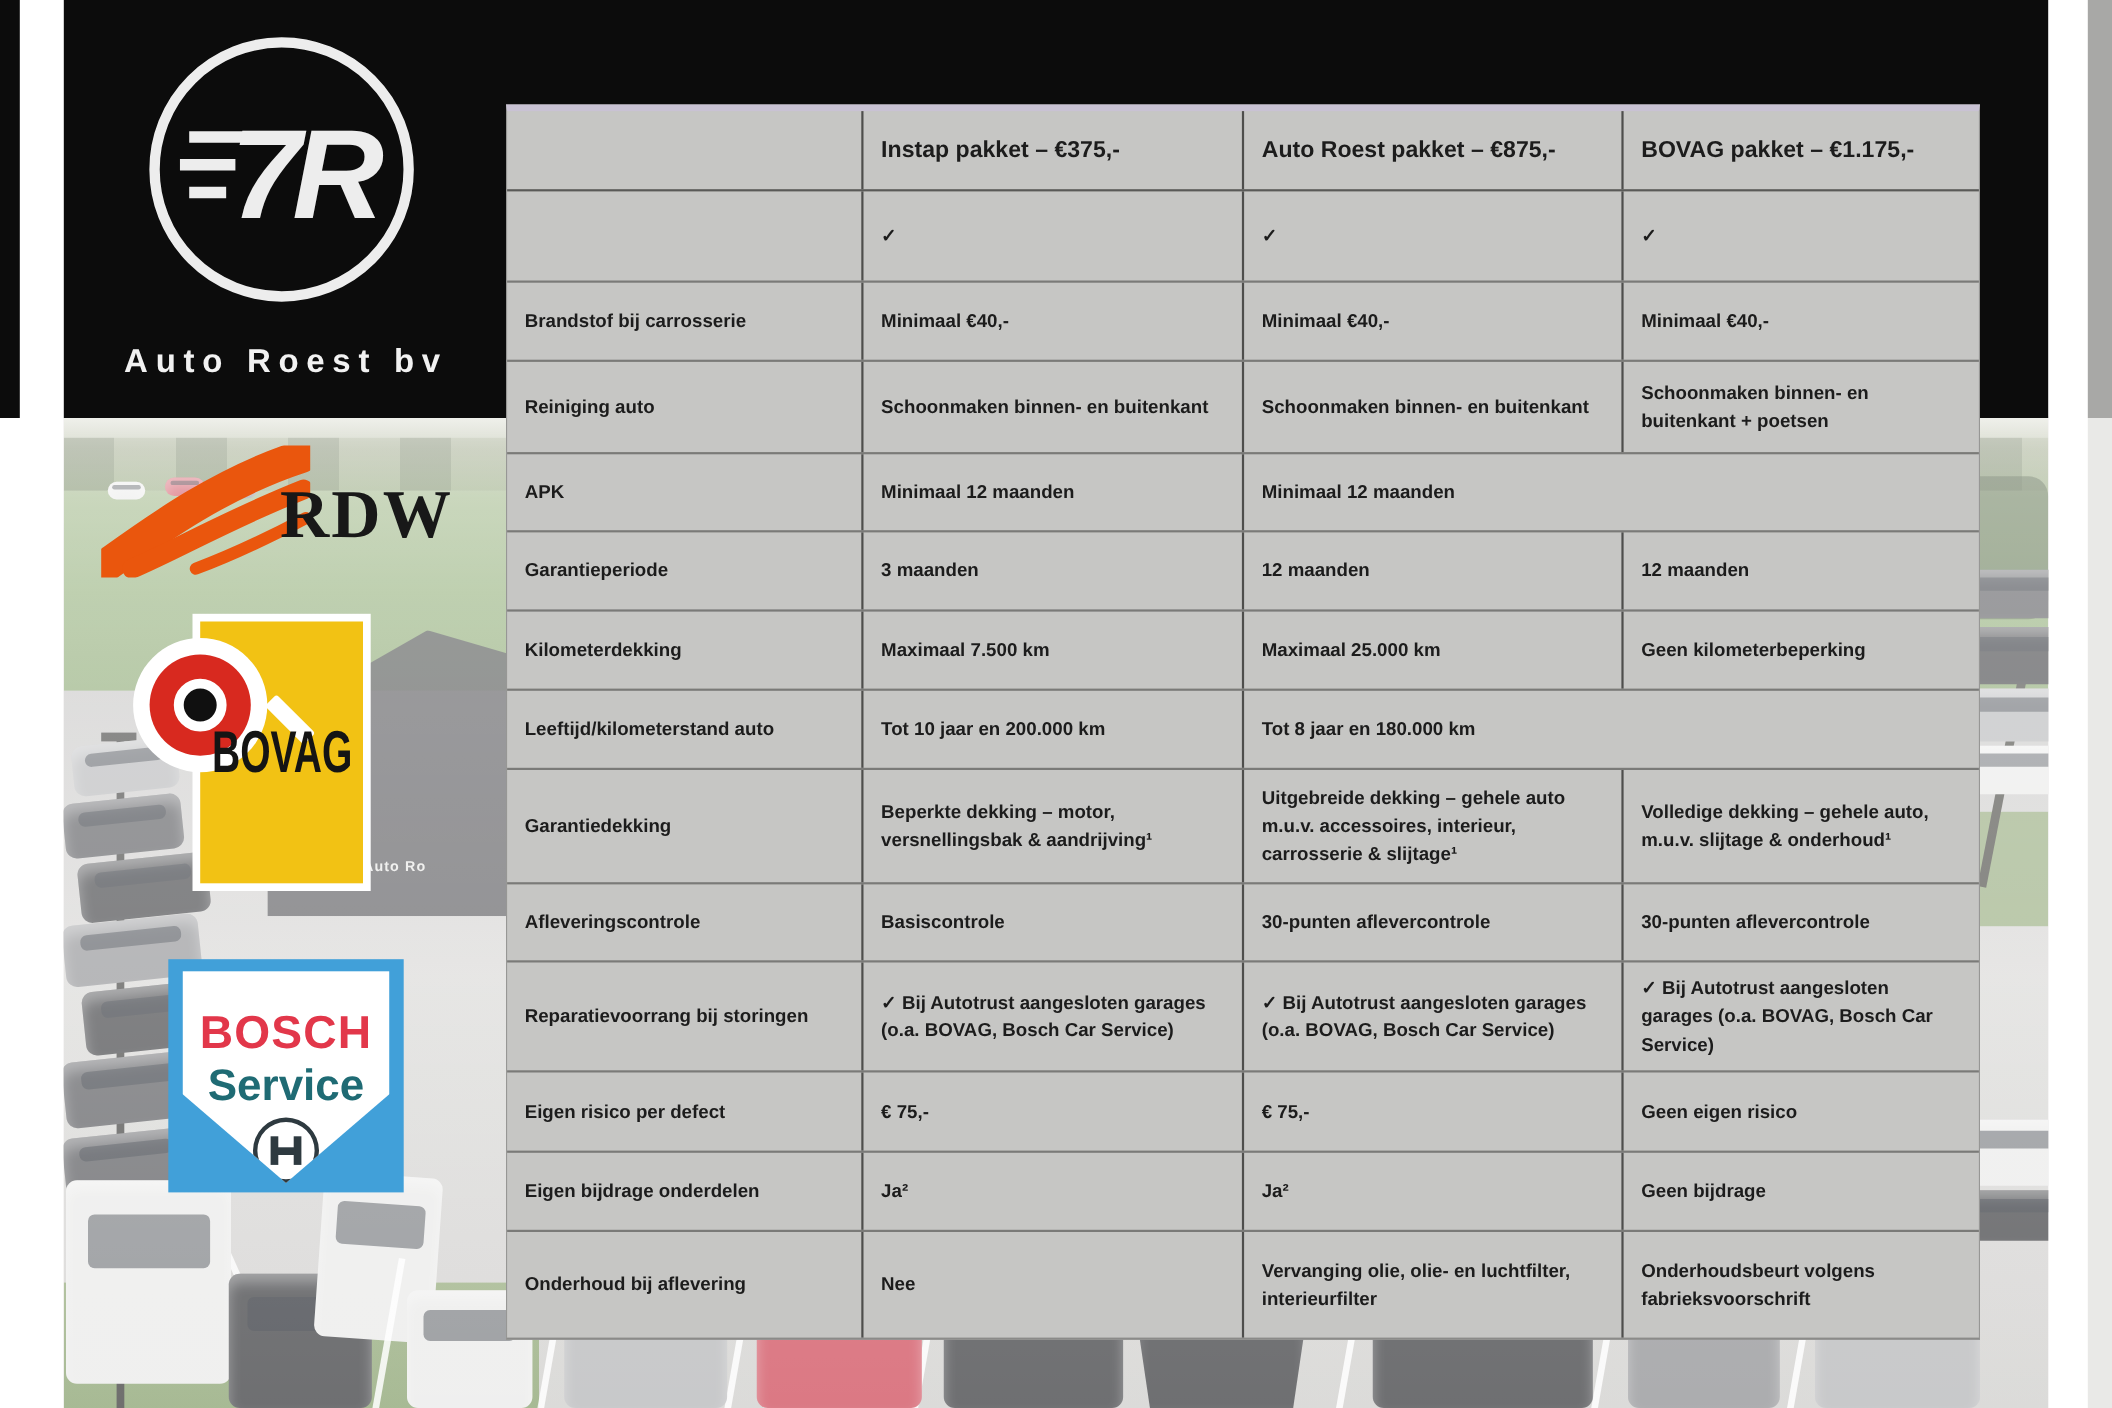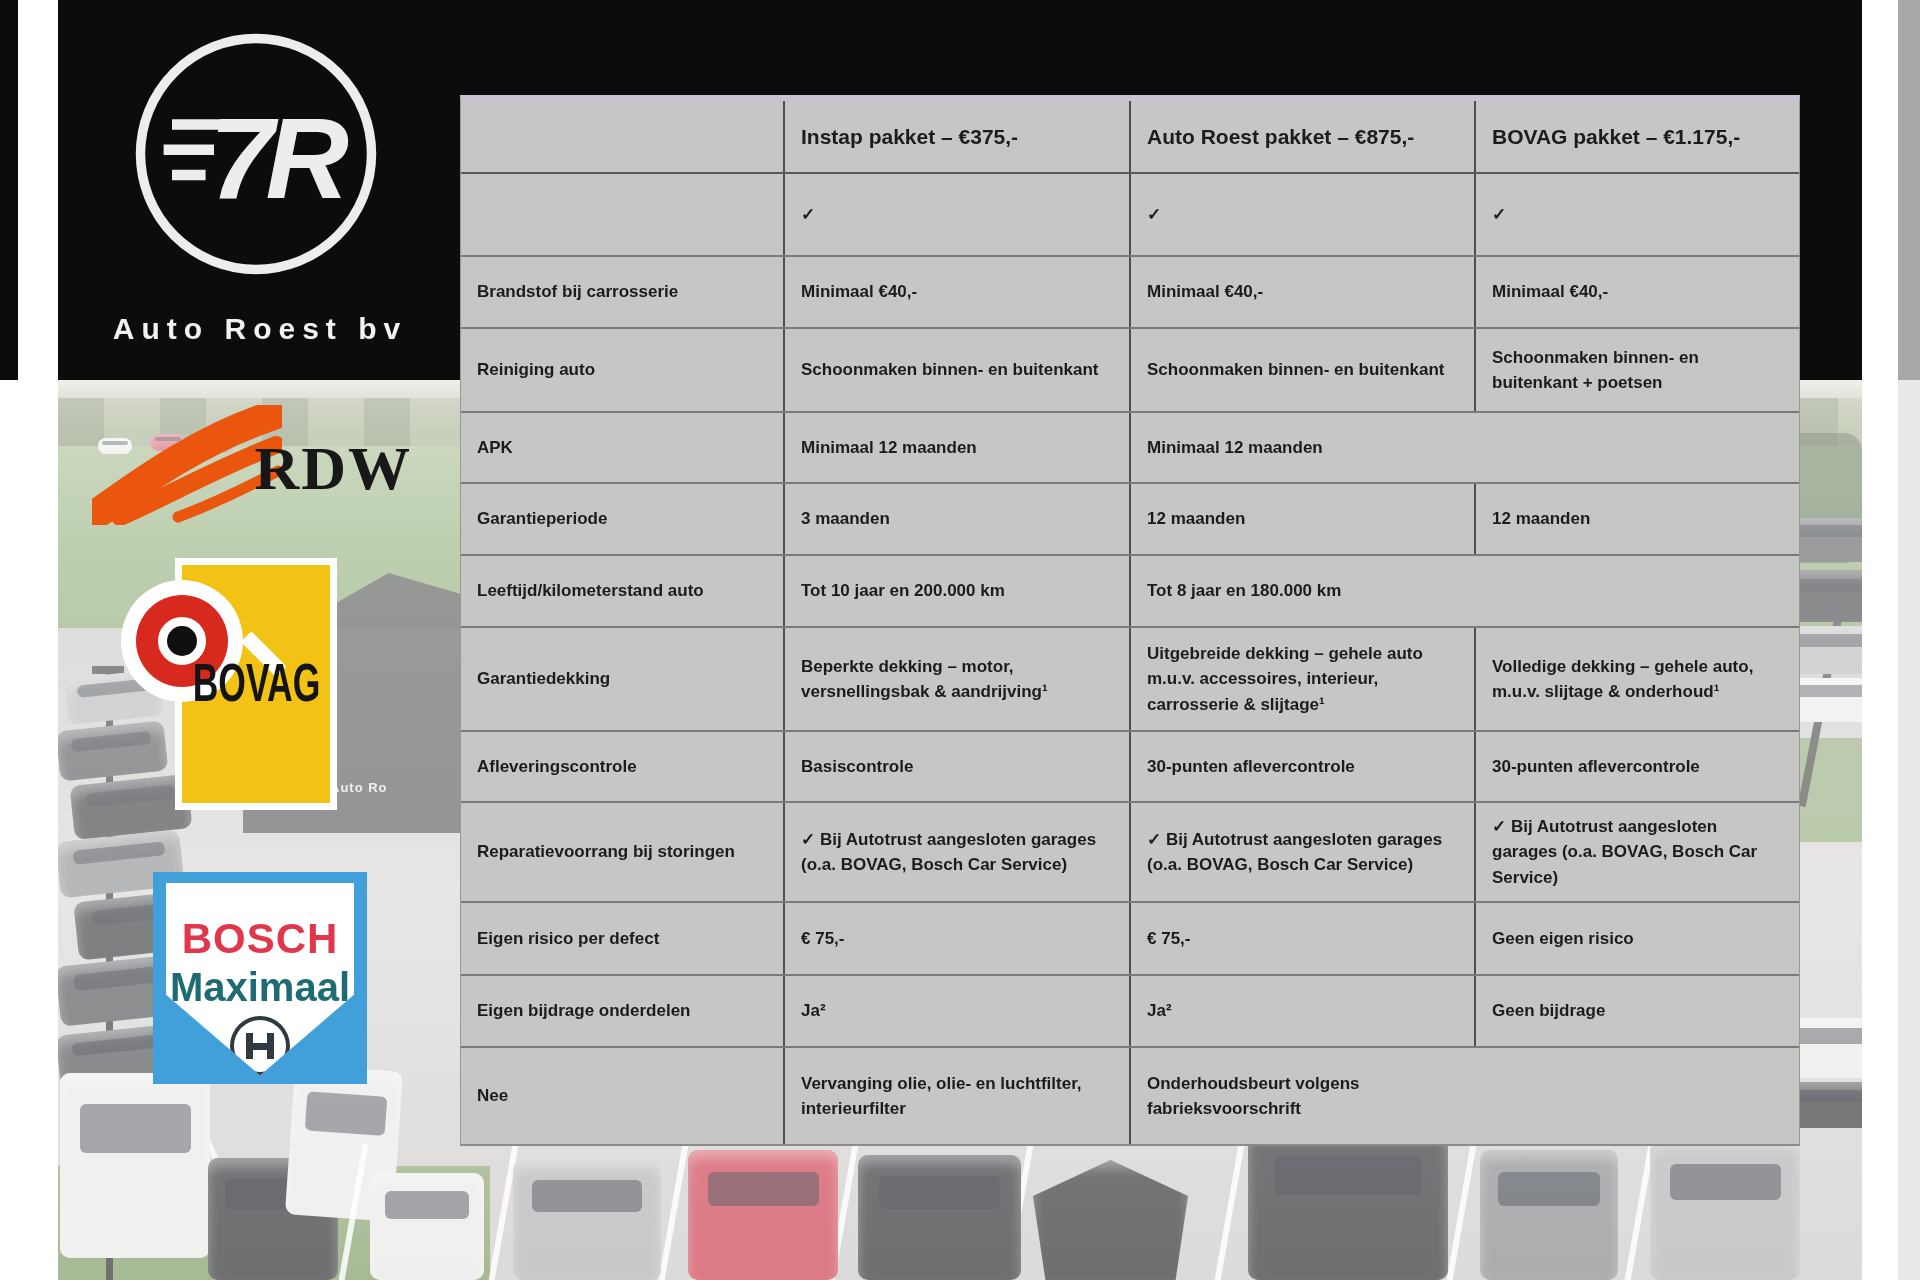--- a/index.html
+++ b/index.html
@@ -184,21 +184,21 @@
       <div class="bovag-hub"></div>
     </div>
     <div class="bovag-bottom">
       <span class="bovag-text">BOVAG</span>
     </div>
   </div>
 
   <div class="bosch">
     <div class="bosch-shield">
       <div class="bosch-word">BOSCH</div>
-      <div class="bosch-service">Maximaal</div>
+      <div class="bosch-service">Service</div>
       <div class="bosch-anchor">
         <i class="b1"></i>
           <i class="b2"></i>
           <i class="b3"></i>
       </div>
     </div>
   </div>
 
   <div class="pkg-table">
     <div class="trow thead">
@@ -231,20 +231,26 @@
           <div class="cell">Minimaal 12 maanden</div>
           <div class="cell">Minimaal 12 maanden</div>
         </div>
         <div class="trow" style="min-height: 70px;">
           <div class="cell">Garantieperiode</div>
           <div class="cell">3 maanden</div>
           <div class="cell">12 maanden</div>
           <div class="cell">12 maanden</div>
         </div>
         <div class="trow" style="min-height: 70px;">
+          <div class="cell">Kilometerdekking</div>
+          <div class="cell">Maximaal 7.500 km</div>
+          <div class="cell">Maximaal 25.000 km</div>
+          <div class="cell">Geen kilometerbeperking</div>
+        </div>
+        <div class="trow" style="min-height: 70px;">
           <div class="cell">Leeftijd/kilometerstand auto</div>
           <div class="cell">Tot 10 jaar en 200.000 km</div>
           <div class="cell">Tot 8 jaar en 180.000 km</div>
         </div>
         <div class="trow" style="min-height: 102px;">
           <div class="cell">Garantiedekking</div>
           <div class="cell">Beperkte dekking – motor, versnellingsbak &amp; aandrijving¹</div>
           <div class="cell">Uitgebreide dekking – gehele auto m.u.v. accessoires, interieur, carrosserie &amp; slijtage¹</div>
           <div class="cell">Volledige dekking – gehele auto, m.u.v. slijtage &amp; onderhoud¹</div>
         </div>
@@ -266,20 +272,21 @@
           <div class="cell">€ 75,-</div>
           <div class="cell">Geen eigen risico</div>
         </div>
         <div class="trow" style="min-height: 70px;">
           <div class="cell">Eigen bijdrage onderdelen</div>
           <div class="cell">Ja²</div>
           <div class="cell">Ja²</div>
           <div class="cell">Geen bijdrage</div>
         </div>
         <div class="trow" style="min-height: 96px;">
+          <div class="cell">Onderhoud bij aflevering</div>
           <div class="cell">Nee</div>
           <div class="cell">Vervanging olie, olie- en luchtfilter, interieurfilter</div>
           <div class="cell">Onderhoudsbeurt volgens fabrieksvoorschrift</div>
         </div>
       </div>
   </div>
 
 </div>
 
 </body></html>

